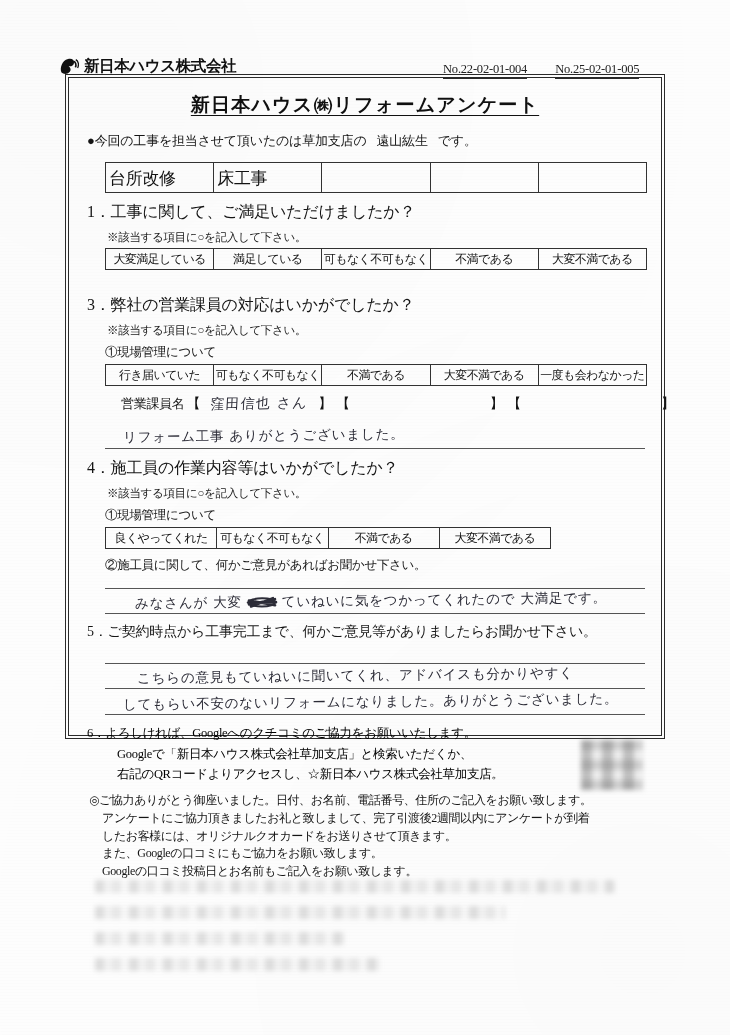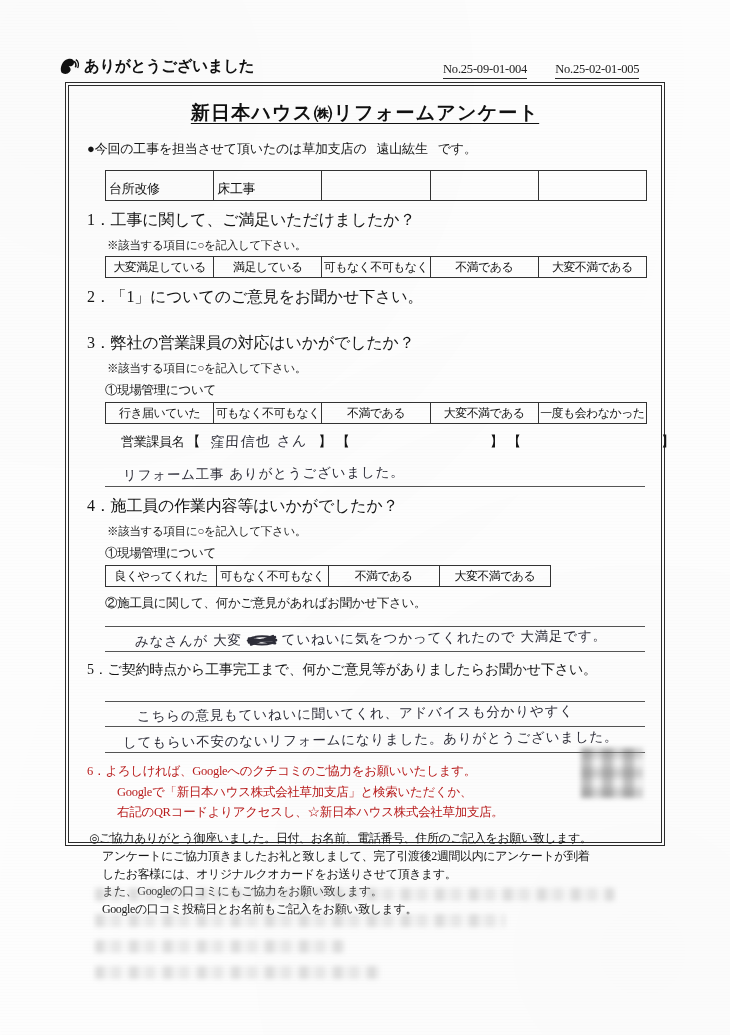--- a/index.html
+++ b/index.html
@@ -71,23 +71,23 @@
     letter-spacing: -0.2px;
     border-bottom: 1px solid #2a2a2a;
     padding-bottom: 1px;
     white-space: nowrap;
     color: #222;
   }
 
   
   .frame {
     position: absolute;
-    left: 68px; top: 85px;
+    left: 68px; top: 77px;
     width: 594px;
-    height: 758px;
+    height: 659px;
     border: 1px solid #2b2b2b;
     outline: 1px solid #2b2b2b;
     outline-offset: 2px;
     background: transparent;
   }
   .frame-inner {
     position: absolute;
     inset: 0;
     padding: 0 14px;
   }
@@ -120,21 +120,21 @@
   .work-table {
     margin: 12px 4px 0 22px;
     width: 542px;
     border-collapse: collapse;
     table-layout: fixed;
   }
   .work-table td {
     border: 1px solid #333;
     height: 30px;
     vertical-align: bottom;
-    font-size: 13px;
+    font-size: 17px;
     padding: 0 0 2px 3px;
     letter-spacing: -0.3px;
     color: #141414;
   }
 
   .q-line {
     margin: 9px 0 0 4px;
     font-size: 16px;
     letter-spacing: -0.2px;
     color: #151515;
@@ -254,21 +254,21 @@
     line-height: 1.48;
     letter-spacing: -0.4px;
     color: #151515;
   }
   .notice .indent { display: block; padding-left: 13px; }
 
   .google-line {
     margin: 10px 0 0 4px;
     font-size: 12.5px;
     letter-spacing: -0.3px;
-    color: #b91c1c;
+    color: #000000;
     white-space: nowrap;
   }
 
   
   .redact {
     background:
       repeating-linear-gradient(90deg,
         rgba(150,150,150,.30) 0 9px,
         rgba(205,205,205,.22) 9px 17px,
         rgba(170,170,170,.26) 17px 26px,
@@ -311,25 +311,25 @@
 
     <div class="logo-block">
       <span class="logo-mark">
         <svg width="21" height="21" viewBox="0 0 21 21">
           <path d="M3.5 16.5 C1.5 12 4 4.5 10 3 C14 2 16.5 4 16 7 C15.6 9.6 13 10.8 10.6 10.2
                    C12.8 11.6 13.4 14 11.6 16 C9.6 18.2 5.8 18.6 3.5 16.5 Z" fill="#111"></path>
           <path d="M15.5 5.2 C17.8 6 18.6 9 17.4 11.4" stroke="#111" stroke-width="1.6" fill="none"></path>
           <path d="M17.8 3.6 C20.4 5 21.2 9 19.6 12" stroke="#111" stroke-width="1.3" fill="none"></path>
         </svg>
       </span>
-      <span class="logo-text">ありがとうございました</span>
+      <span class="logo-text">新日本ハウス株式会社</span>
     </div>
 
     <div class="doc-numbers">
-      <span class="doc-no">No.25-09-01-004</span>
+      <span class="doc-no">No.22-02-01-004</span>
       <span class="doc-no">No.25-02-01-005</span>
     </div>
   </div>
 
   <div class="frame">
     <div class="frame-inner">
 
       <div class="form-title">新日本ハウス㈱リフォームアンケート</div>
 
       <div class="intro-line">
@@ -356,21 +356,20 @@
             <tr>
           <td>大変満足している</td>
           <td>満足している</td>
           <td>可もなく不可もなく</td>
           <td>不満である</td>
           <td>大変不満である</td>
         </tr>
       </tbody>
         </table>
 
-      <div class="q-line">2．「1」についてのご意見をお聞かせ下さい。</div>
       <div class="spacer-line"></div>
 
       <div class="q-line">3．弊社の営業課員の対応はいかがでしたか？</div>
       <div class="q-note">※該当する項目に○を記入して下さい。</div>
       <div class="q-sub">①現場管理について</div>
 
       <table class="scale-table">
         <tbody>
             <tr>
           <td>行き届いていた</td>

